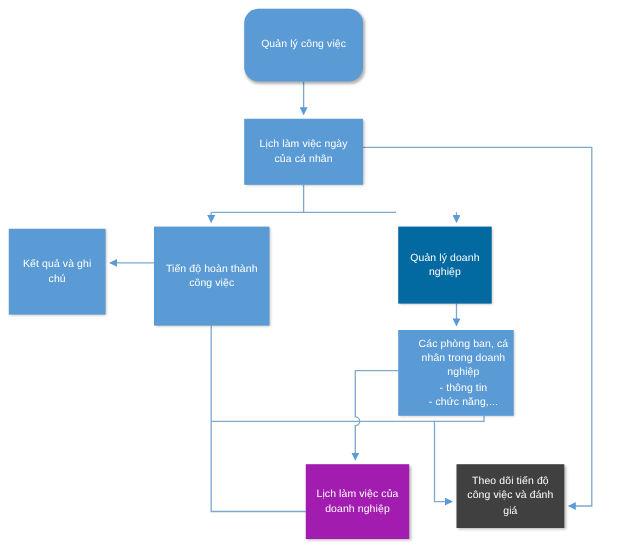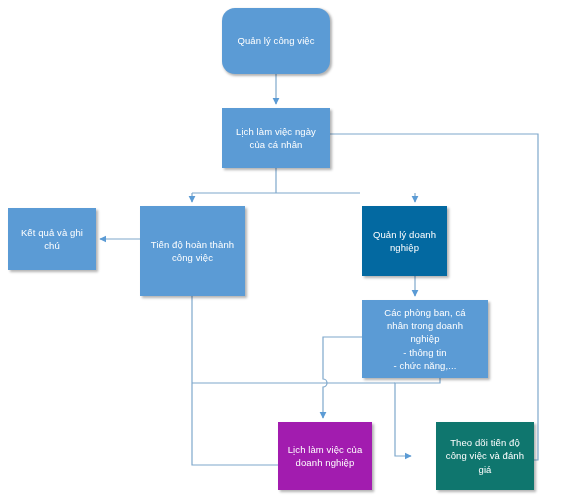--- a/index.html
+++ b/index.html
@@ -78,41 +78,41 @@
     </g>
   </svg>
 
   <div class="node" style="left: 222px; top: 8px; width: 108px; height: 66px; background: rgb(91, 155, 213); color: rgb(255, 255, 255); border-radius: 13px;">
     <span>Quản lý công việc</span>
   </div>
   <div class="node" style="left: 222px; top: 108px; width: 108px; height: 60px; background: rgb(91, 155, 213); color: rgb(255, 255, 255);">
     <span>Lịch làm việc ngày
 của cá nhân</span>
   </div>
-  <div class="node" style="left: 8px; top: 208px; width: 88px; height: 62px; background: rgb(91, 155, 213); color: rgb(255, 255, 255);">
+  <div class="node" style="left: 8px; top: 208px; width: 88px; height: 78px; background: rgb(91, 155, 213); color: rgb(255, 255, 255);">
     <span>Kết quả và ghi chú</span>
   </div>
   <div class="node" style="left: 140px; top: 206px; width: 105px; height: 90px; background: rgb(91, 155, 213); color: rgb(255, 255, 255);">
     <span>Tiến độ hoàn thành
 công việc</span>
   </div>
   <div class="node" style="left: 362px; top: 206px; width: 85px; height: 70px; background: #0369a1; color: rgb(255, 255, 255); justify-content: center;">
     <span>Quản lý doanh
 nghiệp</span>
   </div>
-  <div class="node" style="left: 362px; top: 300px; width: 126px; height: 78px; background: rgb(91, 155, 213); color: rgb(255, 255, 255);">
+  <div class="node" style="left: 362px; top: 300px; width: 105px; height: 78px; background: rgb(91, 155, 213); color: rgb(255, 255, 255); justify-content: flex-end;">
     <span>Các phòng ban, cá
 nhân trong doanh
 nghiệp
 - thông tin
 - chức năng,...</span>
   </div>
   <div class="node" style="left: 278px; top: 422px; width: 94px; height: 68px; background: #a21caf; color: rgb(255, 255, 255);">
     <span>Lịch làm việc của
 doanh nghiệp</span>
   </div>
-  <div class="node" style="left: 415px; top: 422px; width: 98px; height: 68px; background: #0f766e; color: rgb(255, 255, 255); margin-left: 21px;">
+  <div class="node" style="left: 415px; top: 422px; width: 98px; height: 58px; background: #404040; color: rgb(255, 255, 255);">
     <span>Theo dõi tiến độ
 công việc và đánh
 giá</span>
   </div>
 
 </div>
 
 </body></html>

